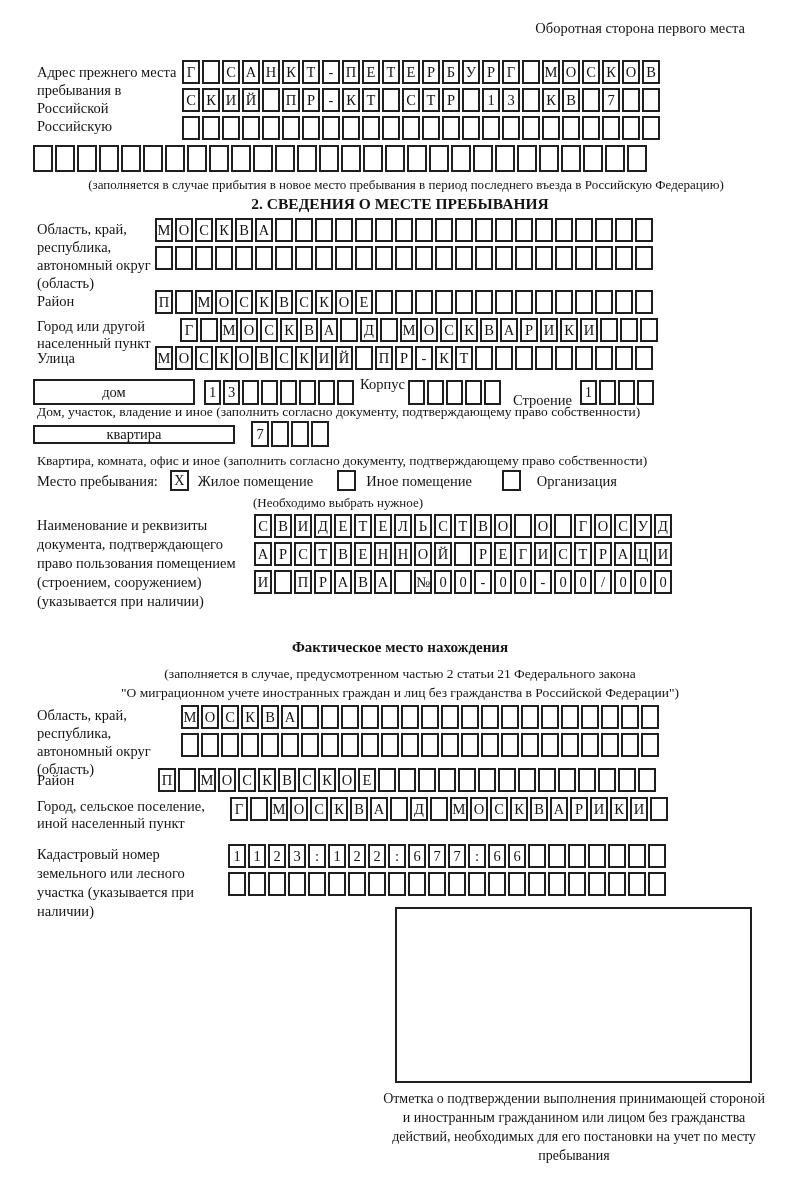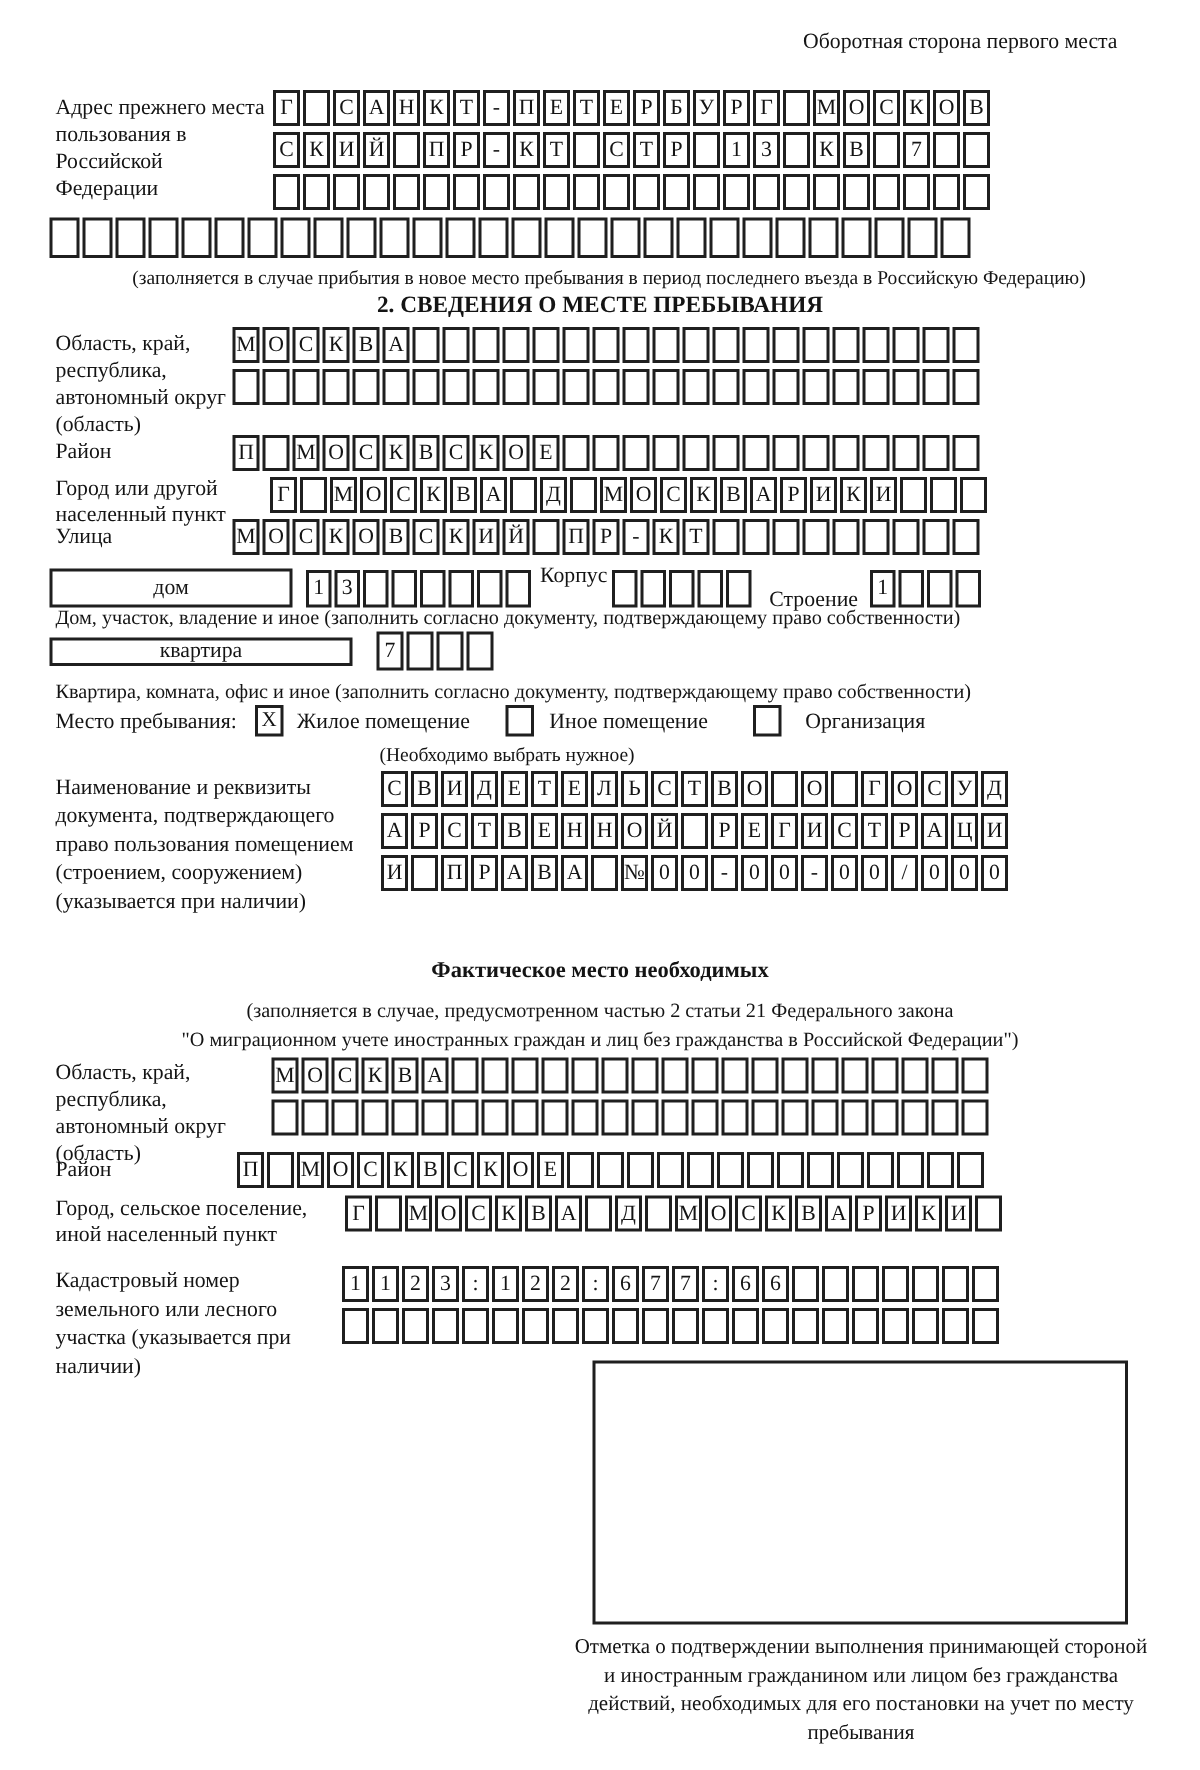--- a/index.html
+++ b/index.html
@@ -38,21 +38,21 @@
   }
   #stamp-box { border:2px solid #1f1f1f; background:#fff; }
 </style>
 </head>
 <body>
 
 <div id="page">
 
   <div class="abs lbl" style="top:19px; right:55px;">Оборотная сторона первого места</div>
 
-  <div class="abs lbl" style="left:37px; top:63px; width:142px;">Адрес прежнего места пользования в Российской Федерации</div>
+  <div class="abs lbl" style="left:37px; top:63px; width:142px;">Адрес прежнего места пребывания в Российской Российскую</div>
   <div class="abs" style="left:182px; top:60px;">
     <div class="cells">
         <span class="cell">Г</span>
         <span class="cell"></span>
         <span class="cell">С</span>
         <span class="cell">А</span>
         <span class="cell">Н</span>
         <span class="cell">К</span>
         <span class="cell">Т</span>
         <span class="cell">-</span>
@@ -422,21 +422,21 @@
         <span class="cell">-</span>
         <span class="cell">0</span>
         <span class="cell">0</span>
         <span class="cell">/</span>
         <span class="cell">0</span>
         <span class="cell">0</span>
         <span class="cell">0</span>
       </div>
   </div>
 
-  <div class="abs ttl center" style="top:639px; font-size:15px;">Фактическое место необходимых</div>
+  <div class="abs ttl center" style="top:639px; font-size:15px;">Фактическое место нахождения</div>
   <div class="abs cap center" style="top:666px; font-size:13.5px;">(заполняется в случае, предусмотренном частью 2 статьи 21 Федерального закона</div>
   <div class="abs cap center" style="top:685px; font-size:13.5px;">"О миграционном учете иностранных граждан и лиц без гражданства в Российской Федерации")</div>
 
   <div class="abs lbl" style="left:37px; top:706px; width:150px;">Область, край, республика, автономный округ (область)</div>
   <div class="abs" style="left:181px; top:705px;">
     <div class="cells" style="margin-bottom:2px;">
         <span class="cell">М</span>
         <span class="cell">О</span>
         <span class="cell">С</span>
         <span class="cell">К</span>

